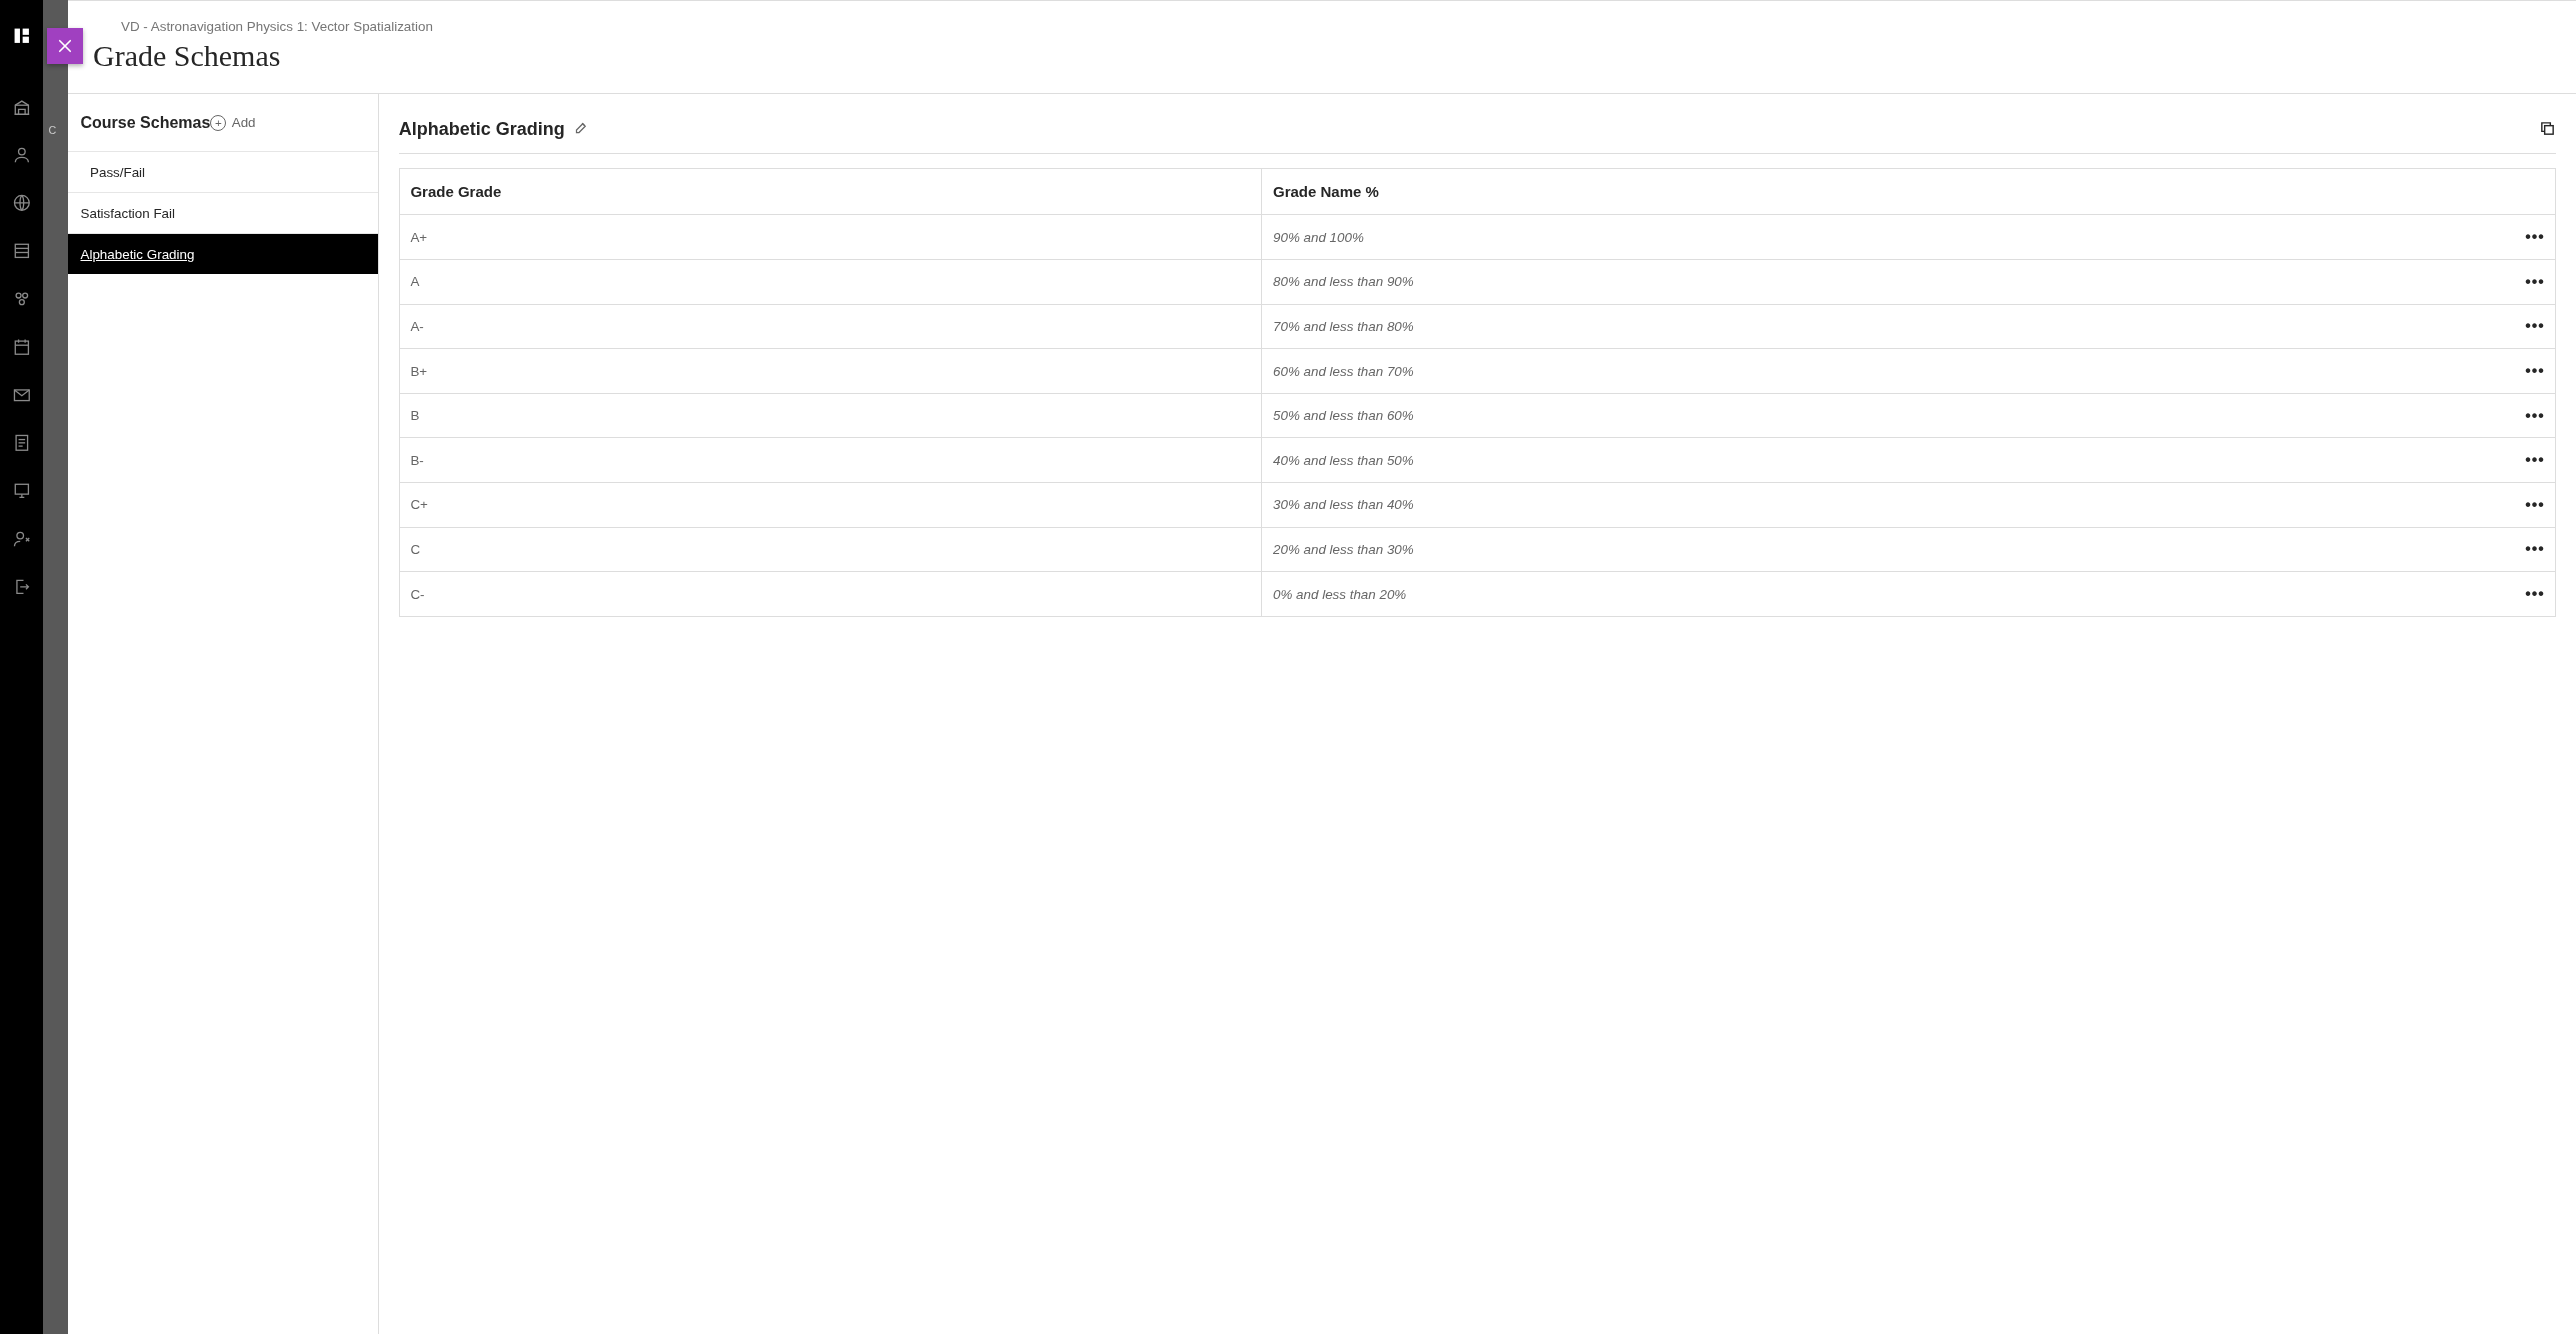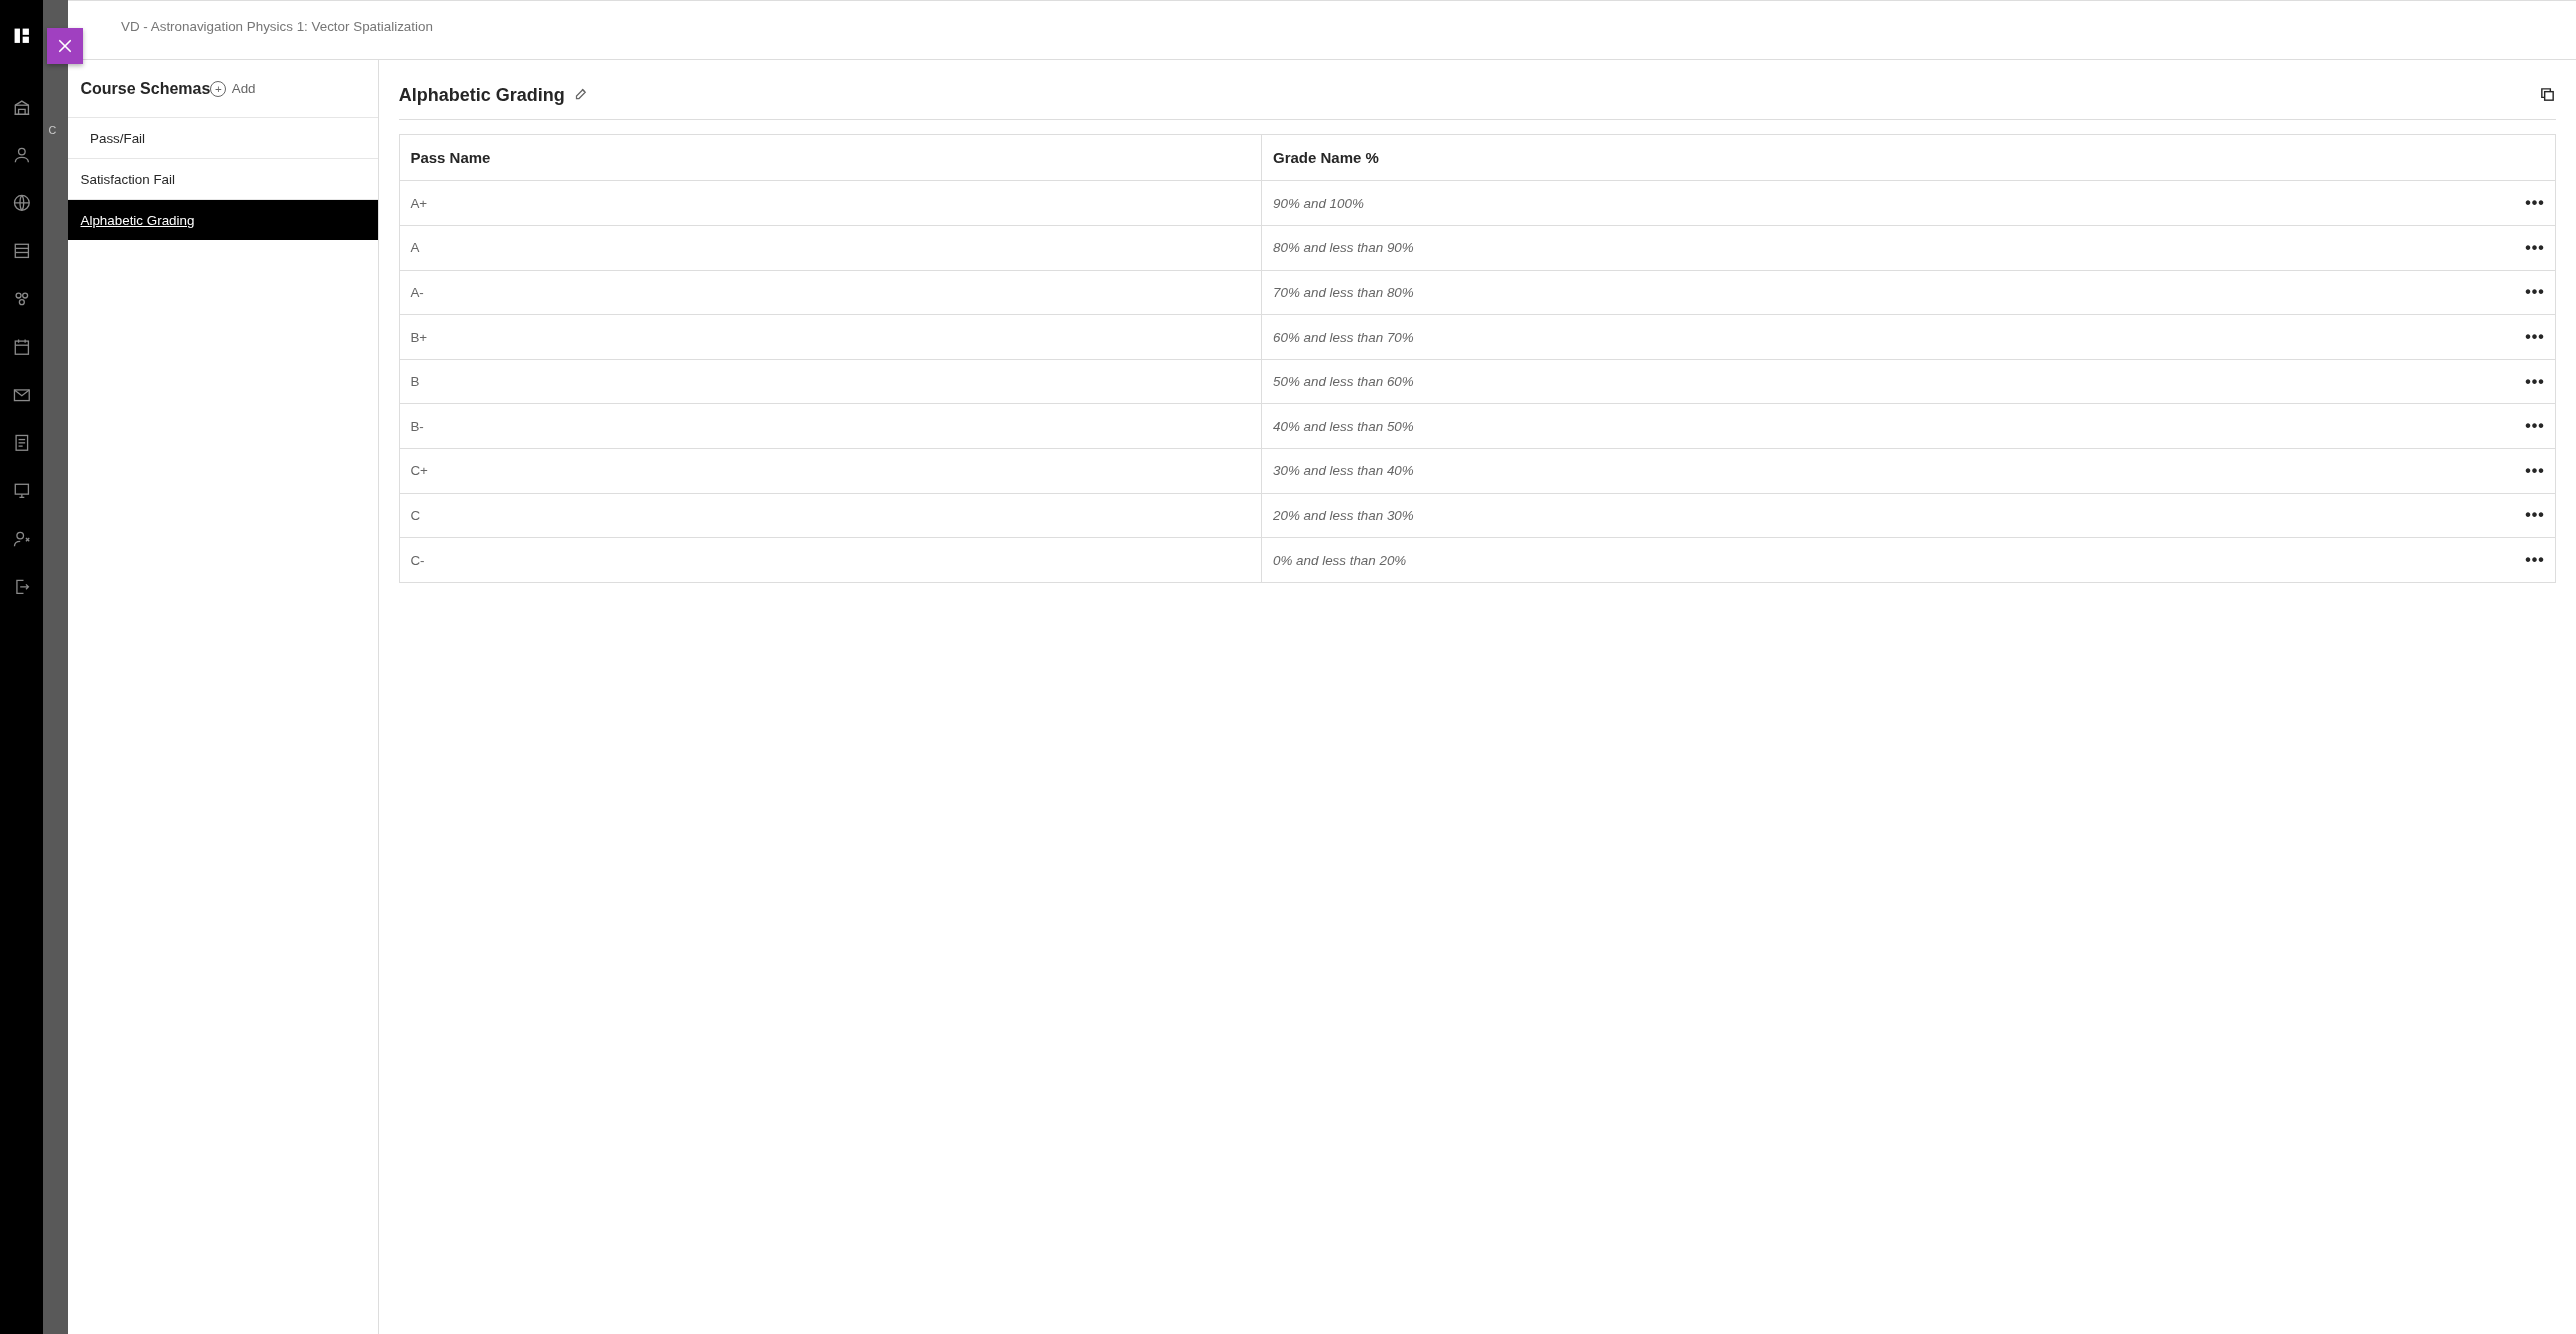--- a/index.html
+++ b/index.html
@@ -313,20 +313,21 @@
 <div class="close-btn">
   <svg viewBox="0 0 24 24" fill="none" stroke-width="2.2" stroke-linecap="round">
       <line x1="5" y1="5" x2="19" y2="19"></line>
       <line x1="19" y1="5" x2="5" y2="19"></line>
     </svg>
 </div>
 
 <div class="panel">
   <div class="panel-header">
     <div class="breadcrumb">VD - Astronavigation Physics 1: Vector Spatialization</div>
+    <h1 class="page-title">Grade Schemas</h1>
   </div>
 
   <div class="panel-body">
 
     <div class="sidebar">
       <div class="sidebar-head">
         <div class="sidebar-head-title">Course Schemas</div>
         <div class="add-btn">
           <span class="plus">+</span>
           <span>Add</span>
@@ -354,21 +355,21 @@
           <svg viewBox="0 0 24 24" fill="none" stroke="#262626" stroke-width="2">
               <rect x="8" y="8" width="12" height="12"></rect>
               <path d="M16 8V4H4v12h4"></path>
             </svg>
         </div>
       </div>
 
       <table class="grades">
         <thead>
           <tr>
-            <th class="col-name">Pass Name</th>
+            <th class="col-name">Grade Grade</th>
             <th class="col-range">Grade Name %</th>
           </tr>
         </thead>
         <tbody id="grades-body">
             <tr>
               <td>A+</td>
               <td class="range-cell">90%  and  100%<span class="row-menu">•••</span></td>
             </tr>
             <tr>
               <td>A</td>

